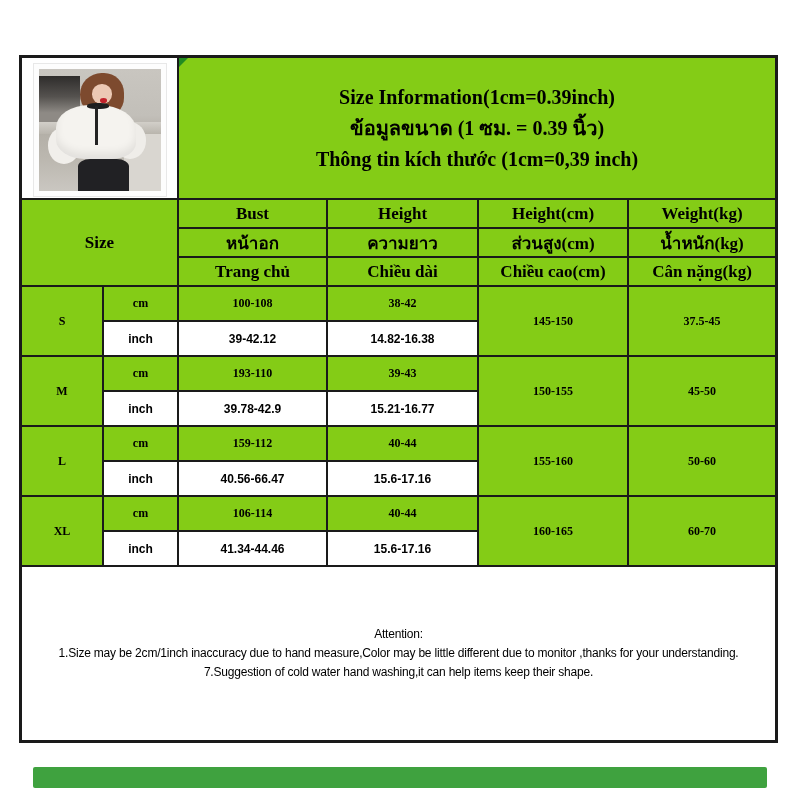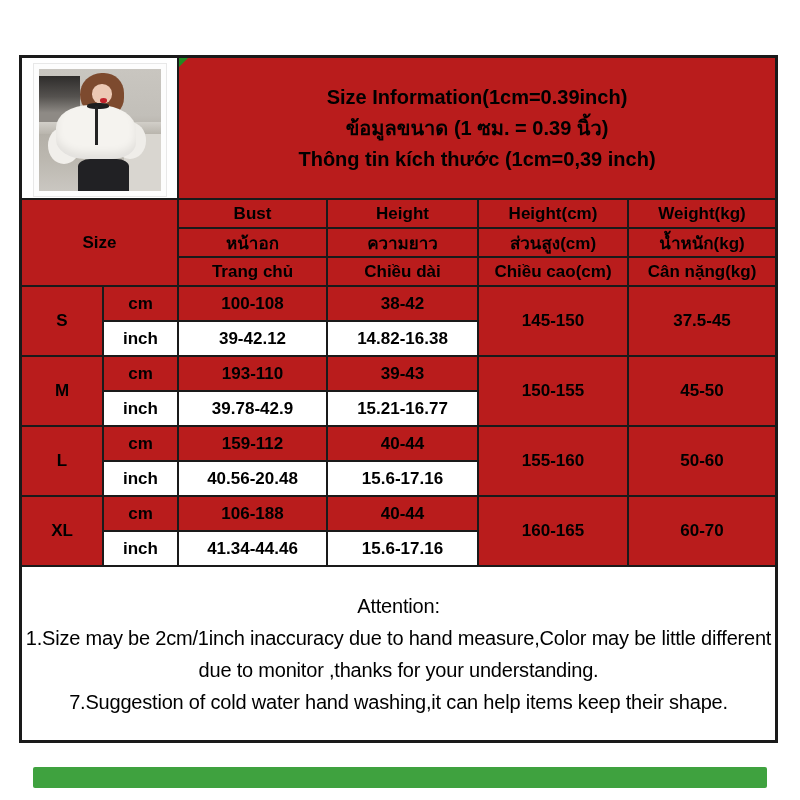--- a/index.html
+++ b/index.html
@@ -13,21 +13,21 @@
   table.size-sheet{
     position:absolute;left:20px;top:56px;width:755px;height:686px;
     border-collapse:collapse;table-layout:fixed;
     outline:1px solid #1a1a1a;
   }
   table.size-sheet td{
     border:2px solid #1a1a1a;
     text-align:center;vertical-align:middle;
     color:#000;padding:0;overflow:hidden;
   }
-  .g{background:#b91c1c;}
+  .g{background:#84cc16;font-family:Liberation Serif, serif;}
   .w{background:#ffffff;margin-left:32px;}
 
   
   tr.r-photo td{height:140px;}
   .photo-cell{background:#fff;}
   .photo-frame{
     width:132px;height:132px;margin:3px auto 0 auto;background:#fdfdfd;
     box-shadow:0 0 0 1px #e8e8e8;position:relative;
   }
   .photo{
@@ -61,29 +61,29 @@
   .corner-marker{
     position:absolute;left:0;top:0;width:0;height:0;
     border-top:9px solid #228b22;border-right:9px solid transparent;
   }
 
   
   tr.hdr td{height:27px;font-weight:bold;font-size:17px;margin-top:48px;}
   .size-hd{font-size:19px;font-weight:bold;}
 
   
-  tr.data td{height:33px;font-weight:bold;font-size:17px;}
+  tr.data td{height:33px;font-weight:bold;font-size:12px;}
   .size-letter{font-size:18px;font-weight:bold;}
   .unit{font-size:17px;font-weight:bold;}
 
   
   td.attention{
     text-align:left;vertical-align:top;background:#fff;
     padding:3px 8px;font-weight:normal;
-    font-size:20px;letter-spacing:-0.2px;line-height:1.6;
+    font-size:12px;letter-spacing:-0.2px;line-height:1.6;
   }
 
   
   .green-bar{
     position:absolute;left:33px;top:767px;width:734px;height:21px;
     background:#3fa23f;border-radius:2px;
   }
 </style>
 </head>
 <body>
@@ -181,28 +181,28 @@
     <tr class="data">
       <td rowspan="2" class="size-letter g">L</td>
       <td class="unit g">cm</td>
       <td class="g">159-112</td>
       <td class="g">40-44</td>
       <td rowspan="2" class="g">155-160</td>
       <td rowspan="2" class="g">50-60</td>
     </tr>
     <tr class="data">
       <td class="unit w">inch</td>
-      <td class="w">40.56-20.48</td>
+      <td class="w">40.56-66.47</td>
       <td class="w">15.6-17.16</td>
     </tr>
 
     <tr class="data">
       <td rowspan="2" class="size-letter g">XL</td>
       <td class="unit g">cm</td>
-      <td class="g">106-188</td>
+      <td class="g">106-114</td>
       <td class="g">40-44</td>
       <td rowspan="2" class="g">160-165</td>
       <td rowspan="2" class="g">60-70</td>
     </tr>
     <tr class="data">
       <td class="unit w">inch</td>
       <td class="w">41.34-44.46</td>
       <td class="w">15.6-17.16</td>
     </tr>
 

